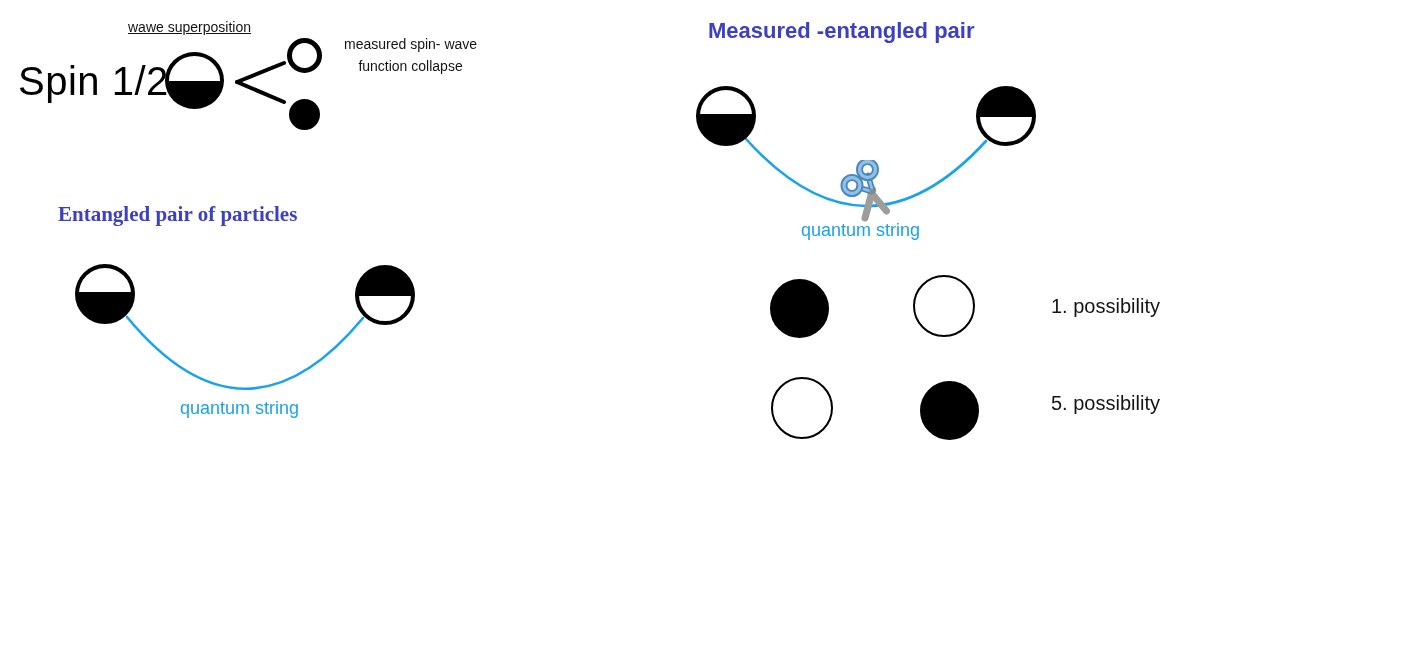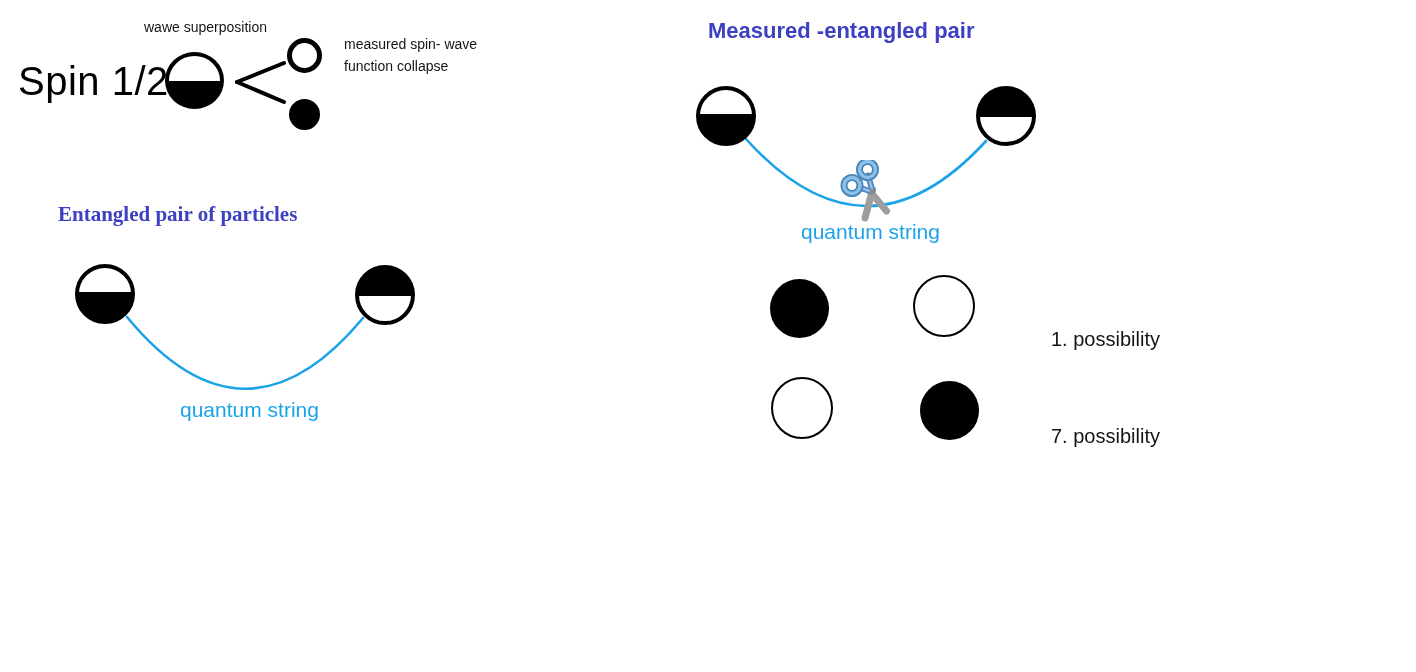--- a/index.html
+++ b/index.html
@@ -12,29 +12,29 @@
   }
   html,body{margin:0;padding:0;background:#ffffff;}
   .canvas{
     position:relative;width:1416px;height:672px;background:#ffffff;
     overflow:hidden;font-family:"Liberation Sans","DejaVu Sans",sans-serif;color:var(--ink);
   }
   .overlay{position:absolute;left:0;top:0;width:1416px;height:672px;pointer-events:none;}
   .txt{position:absolute;white-space:nowrap;}
   .spin-title{left:18px;top:59px;font-size:40px;font-weight:400;letter-spacing:.5px;}
   .small-note{font-size:14px;color:#141414;}
-  .superpos-label{left:144px;top:19px;}
-  .measured-note{left:344px;top:33px;line-height:1.6;white-space:pre-line;}
+  .superpos-label{left:128px;top:19px;text-decoration:underline;}
+  .measured-note{left:344px;top:33px;line-height:1.6;white-space:pre-line;text-align:center;}
   .section-heading{font-weight:700;color:var(--heading);}
   .heading-left{left:58px;top:202px;font-size:21px;font-family:Liberation Serif, serif;}
   .heading-right{left:708px;top:18px;font-size:22px;}
-  .string-label{font-size:21px;color:var(--string);}
+  .string-label{font-size:18px;color:var(--string);}
   .string-label-left{left:180px;top:398px;}
   .string-label-right{left:801px;top:220px;}
-  .poss-label{font-size:20px;color:#151515;margin-top:33px;}
+  .poss-label{font-size:20px;color:#151515;}
   .poss-1{left:1051px;top:295px;}
   .poss-2{left:1051px;top:392px;}
 
   .particle{position:absolute;border:4px solid var(--ink);border-radius:50%;box-sizing:border-box;width:60px;height:60px;}
   .p-bottom{background:linear-gradient(to bottom,#ffffff 47%,var(--ink) 47%);}
   .p-top{background:linear-gradient(to bottom,var(--ink) 52%,#ffffff 52%);}
   .p-full{background:var(--ink);border-width:3px;}
   .p-empty{background:#ffffff;border-width:2.5px;}
 
   .superpos{left:165px;top:52px;width:59px;height:57px;background:linear-gradient(to bottom,#ffffff 51%,var(--ink) 51%);}
@@ -98,16 +98,16 @@
   </svg>
 
   <div>
     <div class="particle p-full poss1-left"></div>
     <div class="particle p-empty poss1-right"></div>
     <div class="txt poss-label poss-1">1. possibility</div>
   </div>
   <div>
     <div class="particle p-empty poss2-left"></div>
     <div class="particle p-full poss2-right"></div>
-    <div class="txt poss-label poss-2">7. possibility</div>
+    <div class="txt poss-label poss-2">5. possibility</div>
   </div>
 
 </div>
 
 </body></html>

